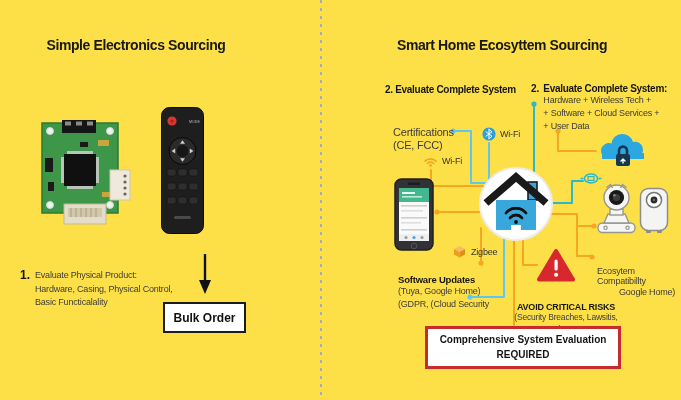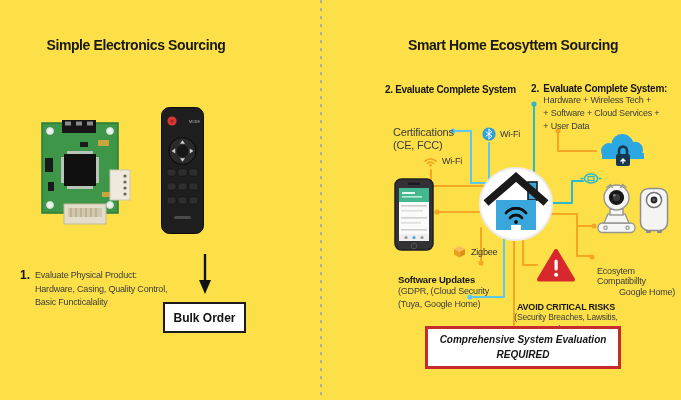--- a/index.html
+++ b/index.html
@@ -24,21 +24,21 @@
   .wifi-lab{font-size:9px;letter-spacing:-0.2px;color:#333;}
   .software{left:398px;top:274px;}
   .software .h{font-weight:bold;font-size:9.5px;letter-spacing:-0.2px;color:#161616;}
   .software .l{font-size:9px;line-height:13px;letter-spacing:-0.2px;}
   .risks{left:500px;top:286px;width:132px;text-align:center;margin-top:16px;}
   .risks .h{font-weight:bold;font-size:9px;letter-spacing:-0.2px;color:#161616;}
   .risks .l{font-size:8.5px;line-height:11.5px;letter-spacing:-0.2px;}
   .eco{left:597px;top:266px;font-size:9px;line-height:10.4px;letter-spacing:-0.2px;}
   .eco .indent{margin-left:22px;}
   .reqbox{left:425px;top:326px;width:190px;height:34px;border:3px solid #c82b2b;background:#fff;
-          text-align:center;font-weight:bold;font-size:10px;line-height:15px;color:#141414;padding-top:3px;white-space:nowrap;font-style:italic;}
+          text-align:center;font-weight:bold;font-size:10px;line-height:15px;color:#141414;padding-top:3px;white-space:nowrap;}
 </style>
 </head>
 <body>
 
 <div id="stage">
 
   <div class="abs divider"></div>
 
   <div class="abs panel-title" style="left:6px;top:37px;width:260px;">Simple Electronics Sourcing</div>
 
@@ -94,35 +94,35 @@
       <rect x="17" y="90" width="9" height="7" rx="2.5"></rect>
       <rect x="28" y="90" width="9" height="7" rx="2.5"></rect>
     </g>
     <rect x="13" y="109" width="17" height="3" rx="1.5" fill="#4a4a4a"></rect>
   </svg>
 
   <div class="abs step-left">
     <div class="num">1.</div>
     <div class="lines">
       <div>Evaluate Physical Product:</div>
-      <div>Hardware, Casing, Quality Control,</div>
+      <div>Hardware, Casing, Physical Control,</div>
       <div>Basic Functicalality</div>
     </div>
   </div>
 
   <svg class="abs" style="left:197px;top:252px;" width="16" height="44" viewBox="0 0 16 44">
     <line x1="8" y1="2" x2="8" y2="30" stroke="#111" stroke-width="2.4"></line>
     <polygon points="2,28 14,28 8,42" fill="#111"></polygon>
   </svg>
 
   <div class="abs bulk">
     <span>Bulk Order</span>
   </div>
 
-  <div class="abs panel-title" style="left:348px;top:37px;width:330px;">Smart Home Ecosyttem Sourcing</div>
+  <div class="abs panel-title" style="left:337px;top:37px;width:330px;">Smart Home Ecosyttem Sourcing</div>
 
   <svg class="abs" style="left:322px;top:0;" width="359" height="400" viewBox="322 0 359 400">
     <g fill="none" stroke-linecap="round" stroke-linejoin="round" stroke-width="2">
       <path d="M454,131 H471 V183 H488" stroke="#5ec7f0"></path>
       <path d="M489,143 V180" stroke="#5ec7f0"></path>
       <path d="M504,236 V297 H473" stroke="#5ec7f0"></path>
       <path d="M534,105 V176" stroke="#2db8c9"></path>
       <path d="M583,181 H572 V203 H550" stroke="#2db8c9"></path>
       <path d="M431,170 V186 H484" stroke="#f5a623"></path>
       <path d="M439,212 H484" stroke="#f5a623"></path>
@@ -261,22 +261,22 @@
   </div>
 
   <div class="abs eco">
     <div>Ecosytem</div>
     <div>Compatibillty</div>
     <div class="indent">Google Home)</div>
   </div>
 
   <div class="abs software">
     <div class="h">Software Updates</div>
+    <div class="l">(Tuya, Google Home)</div>
     <div class="l">(GDPR, (Cloud Security</div>
-    <div class="l">(Tuya, Google Home)</div>
   </div>
 
   <svg class="abs" style="left:536px;top:248px;" width="40" height="36" viewBox="0 0 40 36">
     <path d="M20,3 L37,31.5 H3 Z" fill="#d7282e" stroke="#d7282e" stroke-width="4" stroke-linejoin="round"></path>
     <rect x="18.5" y="11.5" width="3.2" height="11" rx="1.6" fill="#fff"></rect>
     <circle cx="20.1" cy="26.8" r="2" fill="#fff"></circle>
   </svg>
 
   <div class="abs risks">
     <div class="h">AVOID CRITICAL RISKS</div>

